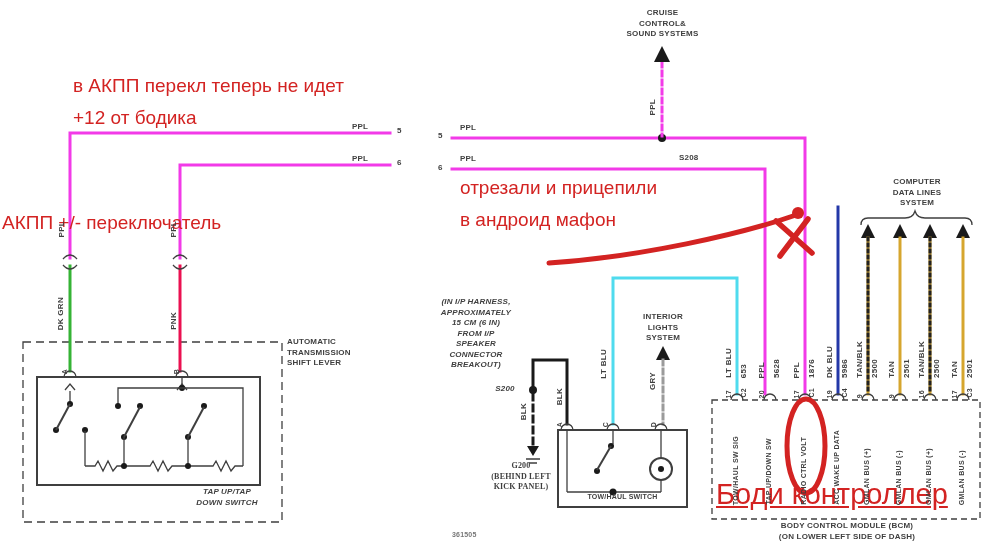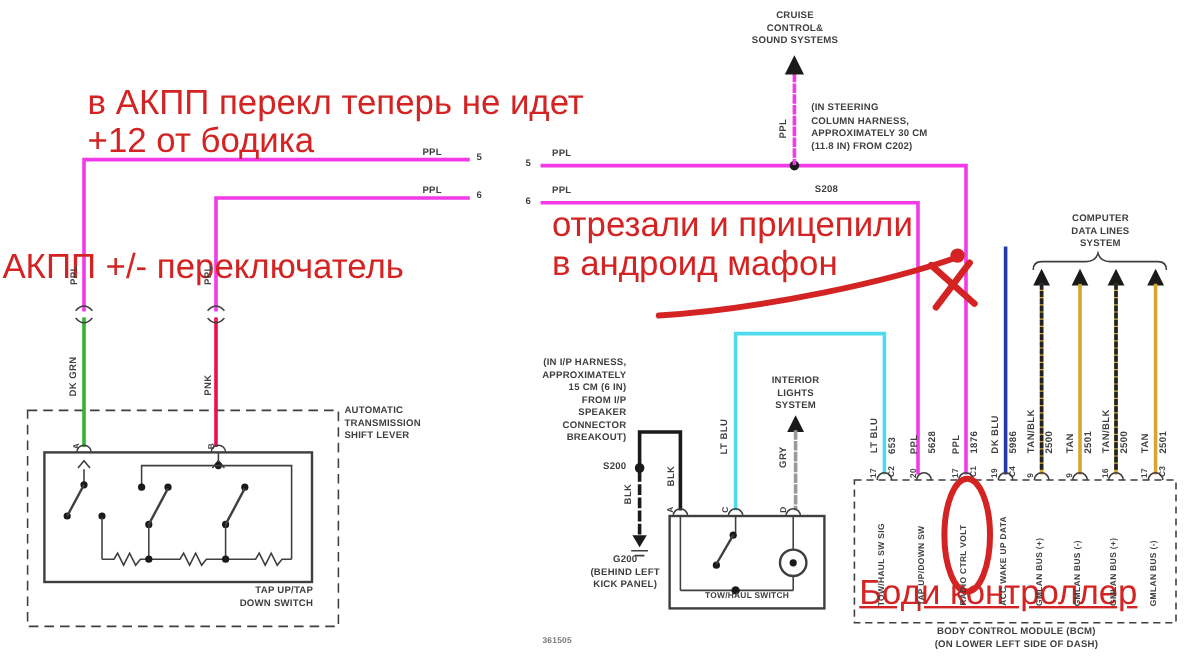--- a/index.html
+++ b/index.html
@@ -8,22 +8,22 @@
     --blk:#1a1a1a; --ink:#3f3f3f;
   }
   html,body{margin:0;padding:0;background:#fff;}
   #stage{position:relative;width:1000px;height:547px;background:#fff;overflow:hidden;
          font-family:"Liberation Sans",sans-serif;}
   .t{position:absolute;font-size:8px;font-weight:700;letter-spacing:.2px;color:var(--ink);
      white-space:pre-line;line-height:10.5px;}
   .v{position:absolute;writing-mode:vertical-rl;transform:rotate(180deg);font-size:8px;
      font-weight:700;letter-spacing:.3px;line-height:9px;color:var(--ink);white-space:nowrap;}
   .v7{font-size:7px;}
-  .red{position:absolute;color:var(--red);font-size:29px;line-height:32px;white-space:pre-line;}
-  .ctr{text-align:center;} .rgt{text-align:right;}
+  .red{position:absolute;color:var(--red);font-size:19px;line-height:32px;white-space:pre-line;}
+  .ctr{text-align:center;} .rgt{text-align:center;font-style:italic;}
   svg{position:absolute;left:0;top:0;}
   .w{fill:none;stroke-width:3;stroke-linecap:square;}
   .k{fill:none;stroke:var(--ink);stroke-width:1.3;}
   .k2{fill:none;stroke:var(--ink);stroke-width:2;}
   .kf{fill:var(--blk);stroke:none;}
   .rd{fill:none;stroke:var(--red);stroke-linecap:round;}
 </style>
 </head>
 <body>
 
@@ -145,24 +145,20 @@
       <circle fill="var(--red)" cx="798" cy="213" r="6"></circle>
       <line class="rd" stroke-width="5.5" x1="776" y1="221" x2="812" y2="253"></line>
       <line class="rd" stroke-width="5.5" x1="808" y1="219" x2="780" y2="256"></line>
       <ellipse class="rd" stroke-width="5" cx="806" cy="446" rx="19" ry="47"></ellipse>
     </g>
   </svg>
 
   <div class="t ctr" style="left:610px;top:8px;width:105px;">CRUISE
 CONTROL&amp;
 SOUND SYSTEMS</div>
-  <div class="t" style="left:676px;top:85px;width:115px;">(IN STEERING
-COLUMN HARNESS,
-APPROXIMATELY 30 CM
-(11.8 IN) FROM C202)</div>
   <div class="t" style="left:679px;top:122px;margin-top:31px;">S208</div>
   <div class="v" style="left:648px;bottom:432px;">PPL</div>
 
   <div class="red" style="left:73px;top:70px;">в АКПП перекл теперь не идет
 +12 от бодика</div>
   <div class="red" style="left:2px;top:207px;">АКПП +/- переключатель</div>
   <div class="red" style="left:460px;top:172px;">отрезали и прицепили
 в андроид мафон</div>
   <div class="red" style="left:716px;top:478px;font-size:29px;text-decoration:underline;">Боди контроллер</div>
 
@@ -191,21 +187,21 @@
   <div class="t rgt" style="left:430px;top:297px;width:92px;">(IN I/P HARNESS,
 APPROXIMATELY
 15 CM (6 IN)
 FROM I/P
 SPEAKER
 CONNECTOR
 BREAKOUT)</div>
   <div class="t rgt" style="left:488px;top:384px;width:34px;">S200</div>
   <div class="v" style="left:519px;bottom:127px;">BLK</div>
   <div class="v" style="left:555px;bottom:142px;">BLK</div>
-  <div class="t ctr" style="left:477px;top:461px;width:88px;"><span>G200</span><br><span>(BEHIND LEFT
+  <div class="t ctr" style="left:477px;top:461px;width:88px;font-family:Liberation Serif, serif;"><span>G200</span><br><span>(BEHIND LEFT
 KICK PANEL)</span></div>
 
   <div class="t ctr" style="left:633px;top:312px;width:60px;">INTERIOR
 LIGHTS
 SYSTEM</div>
   <div class="v" style="left:648px;bottom:157px;">GRY</div>
 
   <div class="v" style="left:599px;bottom:168px;">LT BLU</div>
 
   <div class="v v7" style="left:555px;bottom:120px;">A</div>

